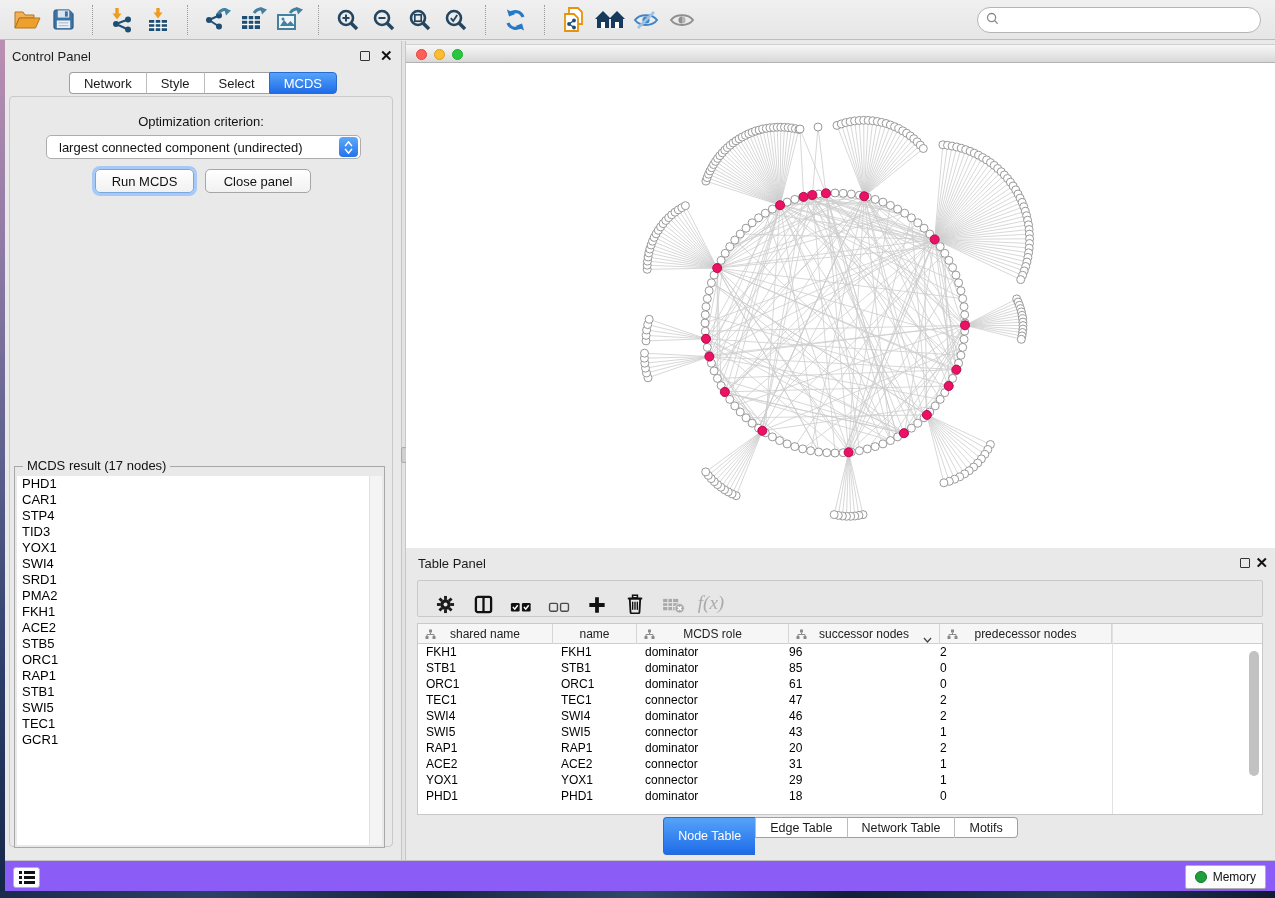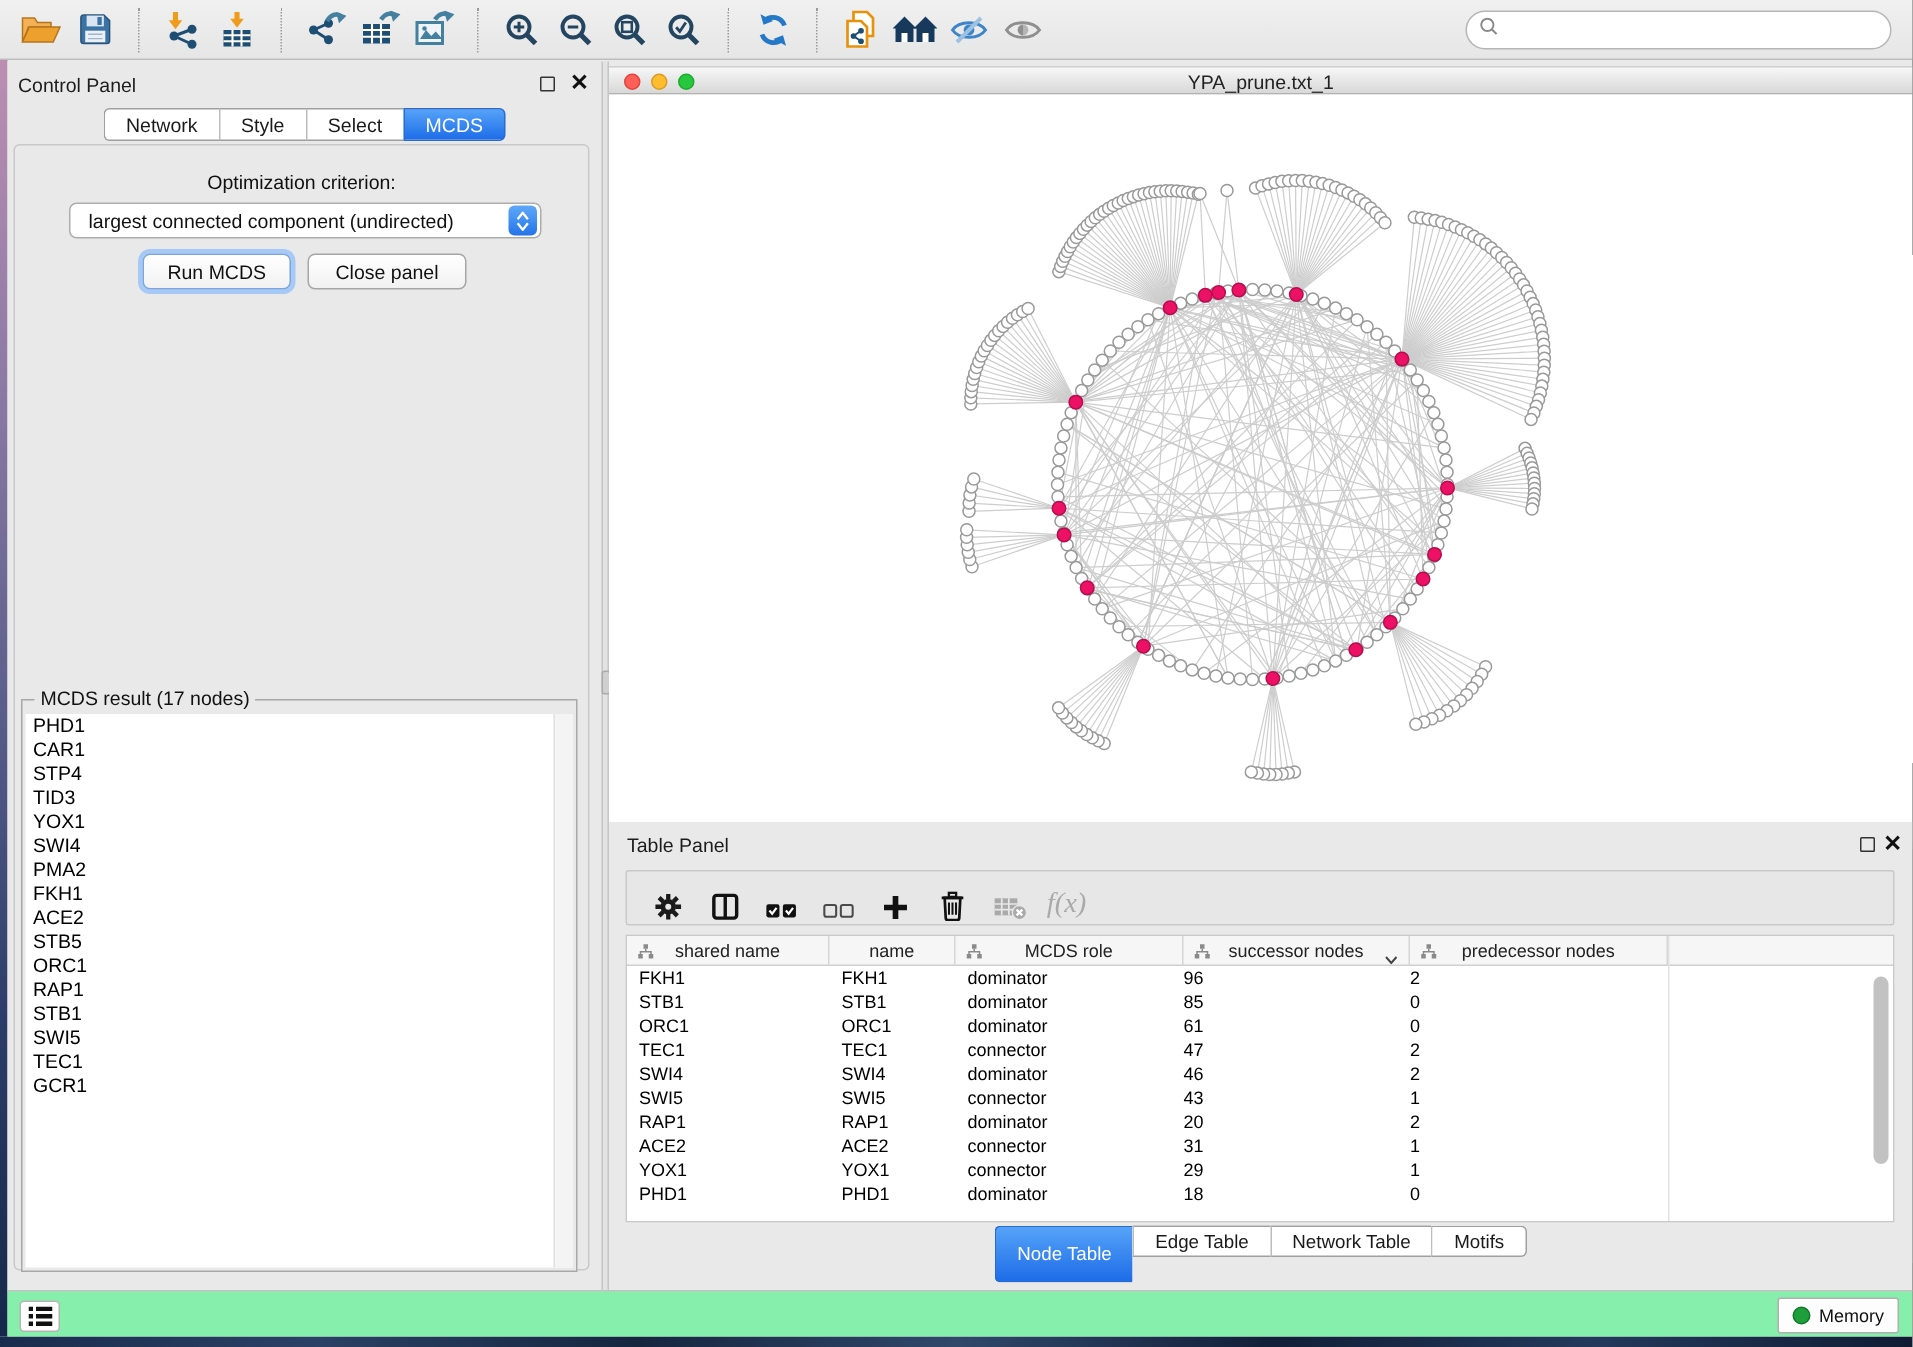--- a/index.html
+++ b/index.html
@@ -84,21 +84,21 @@
   #tbl-body { position:absolute; left:0; top:20px; right:0; bottom:0; }
   .tr { display:flex; height:16px; }
   .td { font-size:12px; line-height:16px; color:#000; white-space:nowrap; overflow:hidden; }
   .td.l { padding-left:8px; text-align:left; }
   .td.r { padding-right:16px; text-align:left; }
   #tbl-colend { position:absolute; top:0; bottom:0; width:1px; background:#e2e2e2; }
   #tbl-scroll { position:absolute; right:3px; top:27px; width:10px; height:125px; background:#c2c2c2; border-radius:5px; }
   #tp-tabs { position:absolute; left:0; right:0; top:269px; display:flex; justify-content:center; }
 
   
-  #statusbar { position:absolute; left:5px; top:860px; right:0; height:31px; background:#86efac; border-top:1px solid #c3c3c3; }
+  #statusbar { position:absolute; left:5px; top:860px; right:0; height:31px; background:#8b5cf6; border-top:1px solid #c3c3c3; }
   #list-btn { position:absolute; left:8px; top:6px; width:27px; height:21px; background:#fdfdfd; border:1px solid #b5b5b5; border-radius:3px;
     display:flex; align-items:center; justify-content:center; }
   #memory-btn { position:absolute; right:9px; top:4px; height:24px; background:#fdfdfd; border:1px solid #b0b0b0; border-radius:2px;
     display:flex; align-items:center; gap:6px; padding:0 9px; font-size:12px; color:#111; }
   #memory-dot { width:12px; height:12px; border-radius:50%; background:#1f9e3c; border:1px solid #0e7a28; }
 </style>
 </head>
 <body>
 
 <div id="screen">
@@ -302,20 +302,21 @@
     </div>
     <div id="mcds-box">
       <div id="mcds-legend">MCDS result (17 nodes)</div>
       <div id="mcds-list">
           <div class="mcds-item">PHD1</div>
           <div class="mcds-item">CAR1</div>
           <div class="mcds-item">STP4</div>
           <div class="mcds-item">TID3</div>
           <div class="mcds-item">YOX1</div>
           <div class="mcds-item">SWI4</div>
+          <div class="mcds-item">SRD1</div>
           <div class="mcds-item">PMA2</div>
           <div class="mcds-item">FKH1</div>
           <div class="mcds-item">ACE2</div>
           <div class="mcds-item">STB5</div>
           <div class="mcds-item">ORC1</div>
           <div class="mcds-item">RAP1</div>
           <div class="mcds-item">STB1</div>
           <div class="mcds-item">SWI5</div>
           <div class="mcds-item">TEC1</div>
           <div class="mcds-item">GCR1</div>
@@ -325,21 +326,20 @@
   </div>
 
   <div id="vsplit">
       <div id="vsplit-grip"></div>
     </div>
 
   <div id="net-titlebar">
     <div class="light" id="light-red"></div>
     <div class="light" id="light-yellow"></div>
     <div class="light" id="light-green"></div>
-    <div id="net-title">YPA_prune.txt_1</div>
   </div>
   <div id="net-canvas">
     <svg id="net-svg" width="869" height="498" viewBox="0 0 869 498">
         <g stroke="#c8c8c8" stroke-width="0.8" opacity="0.9">
           <line x1="374.1" y1="142.2" x2="299.9" y2="118.1"></line>
           <line x1="374.1" y1="142.2" x2="301.1" y2="114.6"></line>
           <line x1="374.1" y1="142.2" x2="302.5" y2="111.2"></line>
           <line x1="374.1" y1="142.2" x2="304.0" y2="107.9"></line>
           <line x1="374.1" y1="142.2" x2="305.7" y2="104.7"></line>
           <line x1="374.1" y1="142.2" x2="307.5" y2="101.5"></line>

